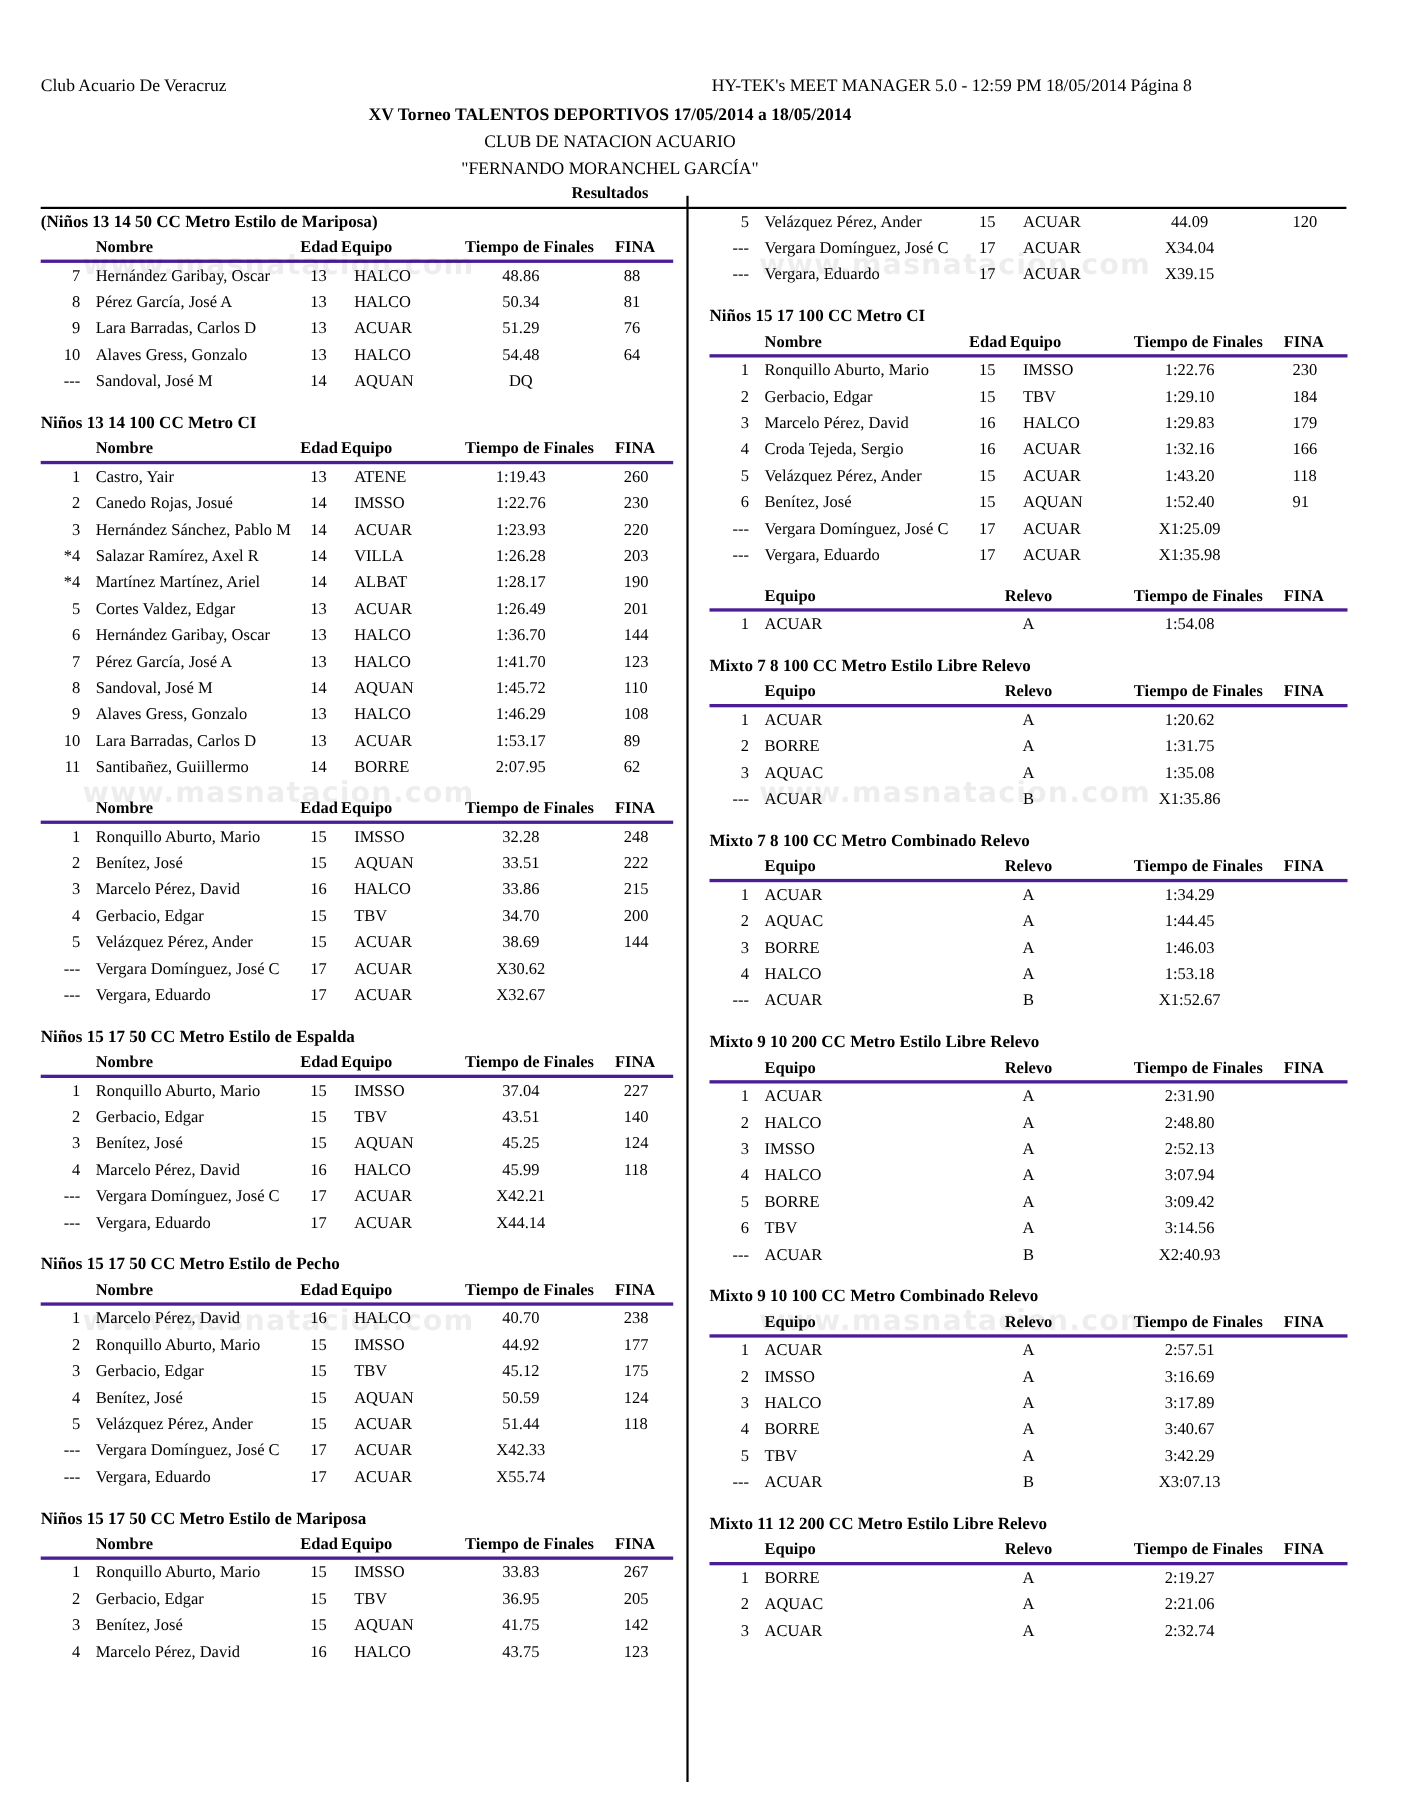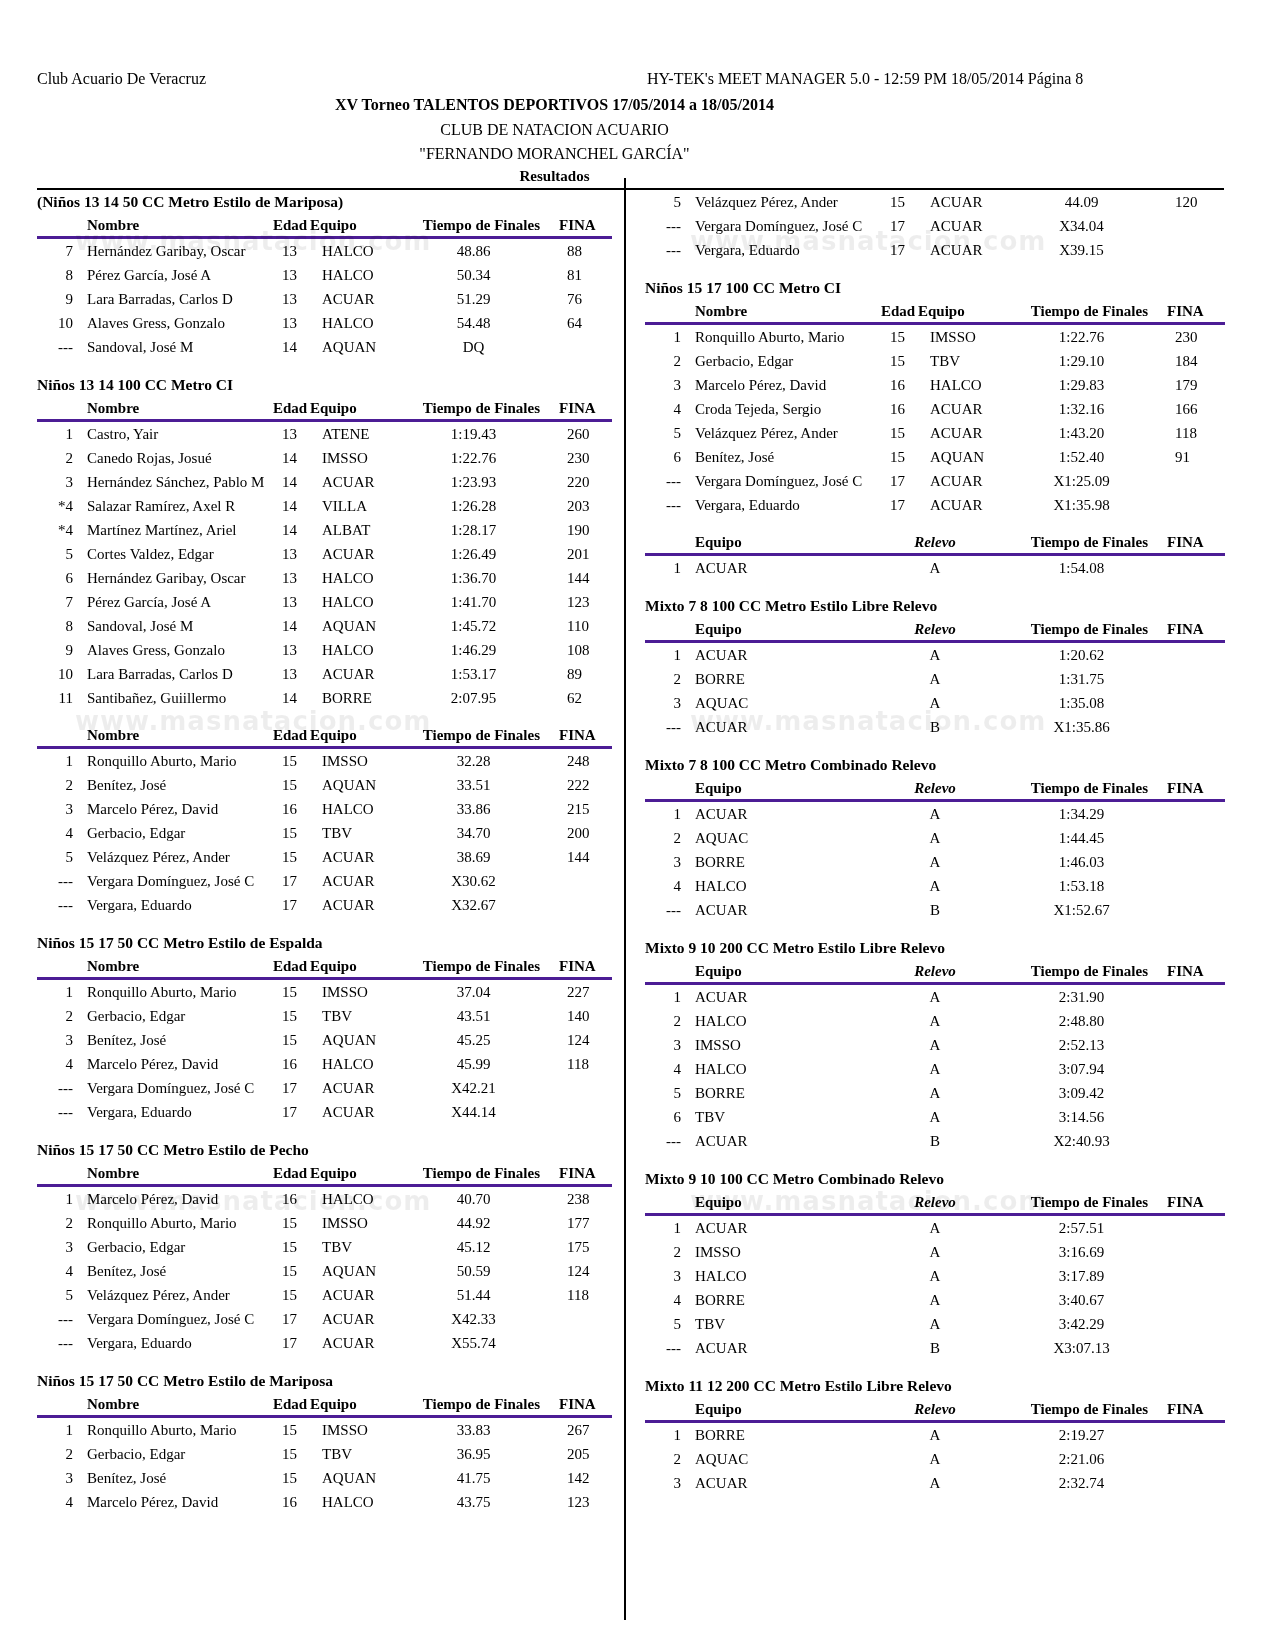--- a/index.html
+++ b/index.html
@@ -36,21 +36,21 @@
   .h-name { left: 50px; }
   .h-age { left: 236px; }
   .h-team { left: 273px; }
   .h-time { left: 340px; width: 163px; text-align: right; overflow: hidden; }
   .h-fina { left: 522px; }
   
   .r-team { left: 50px; }
   .r-relay { left: 250px; width: 80px; text-align: center; }
   .r-time { left: 370px; width: 133px; text-align: center; }
   .r-fina { left: 522px; }
-  .rh-relay { left: 250px; width: 80px; text-align: center; font-style: italic; }
+  .rh-relay { left: 250px; width: 80px; text-align: center; }
   .watermark {
     position: absolute; font-family: "DejaVu Sans", sans-serif; font-weight: bold;
     font-size: 26px; color: rgba(0,0,0,0.07); pointer-events: none; letter-spacing: 1px; text-align: right;
   }
 </style>
 </head>
 <body>
 
 <div class="hdr-left">Club Acuario De Veracruz</div>
 <div class="hdr-right">HY-TEK's MEET MANAGER 5.0 - 12:59 PM  18/05/2014  Página 8</div>

